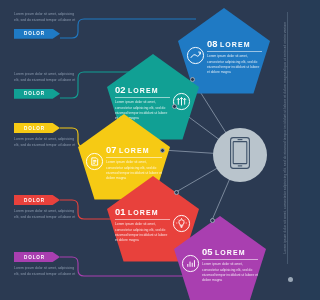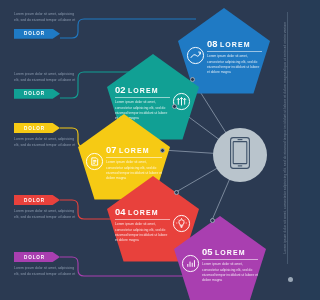--- a/index.html
+++ b/index.html
@@ -277,21 +277,21 @@
         <div class="pbody">Lorem ipsum dolor sit amet, consectetur adipisicing elit, sed do eiusmod tempor incididunt ut labore et dolore magna</div>
       </div>
     </div>
   </div>
 
   <div class="pent" style="left:107px; top:176px;">
     <div class="pentbg" style="background:#e8413c;"></div>
     <div class="pentinner" style="padding:16px 8px 10px 8px;">
       <div style="min-width:0;">
         <div class="ptitle">
-          <span class="pnum">04</span>
+          <span class="pnum">01</span>
           <span class="pword">LOREM</span>
         </div>
         <div class="prule"></div>
         <div class="pbody">Lorem ipsum dolor sit amet, consectetur adipisicing elit, sed do eiusmod tempor incididunt ut labore et dolore magna</div>
       </div>
       <span class="picon">
         <svg width="19" height="19" viewBox="0 0 24 24" fill="none" stroke="#ffffff" stroke-width="1.2">
           <circle cx="12" cy="12" r="10.2"></circle>
           <path d="M12 7.2 A3.3 3.3 0 0 1 14 13.1 V14.2 H10 V13.1 A3.3 3.3 0 0 1 12 7.2 Z"></path>
           <path d="M10.6 15.6 H13.4 M11 16.8 H13"></path>

